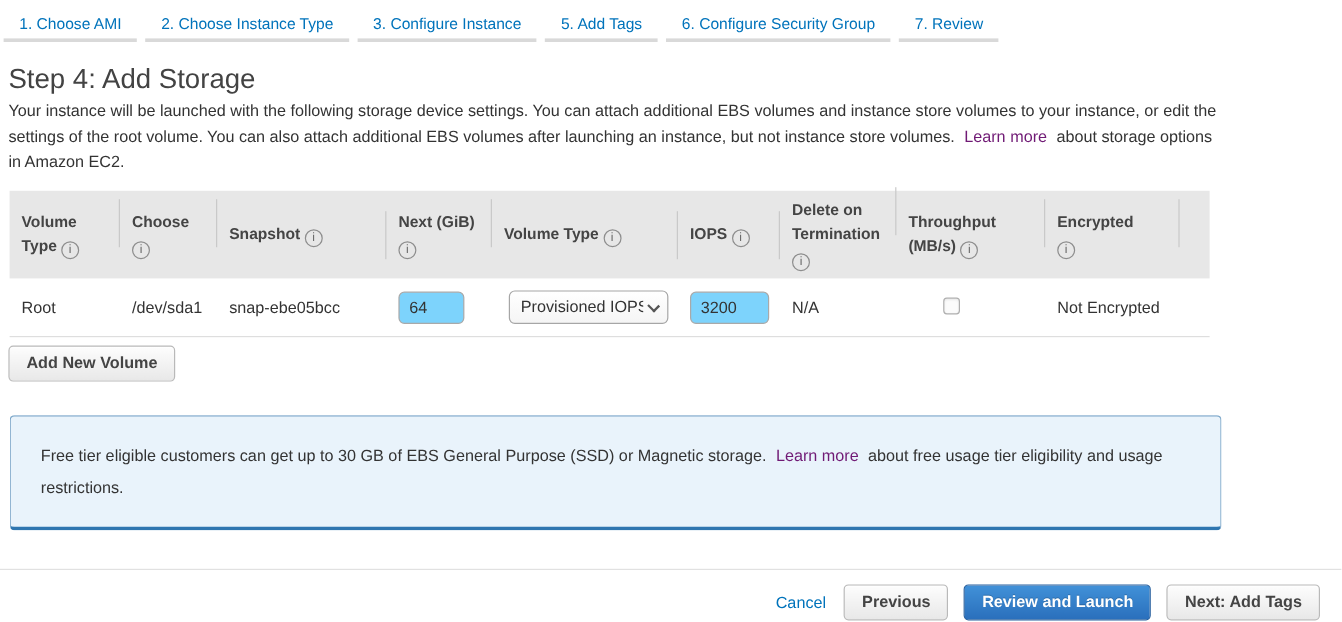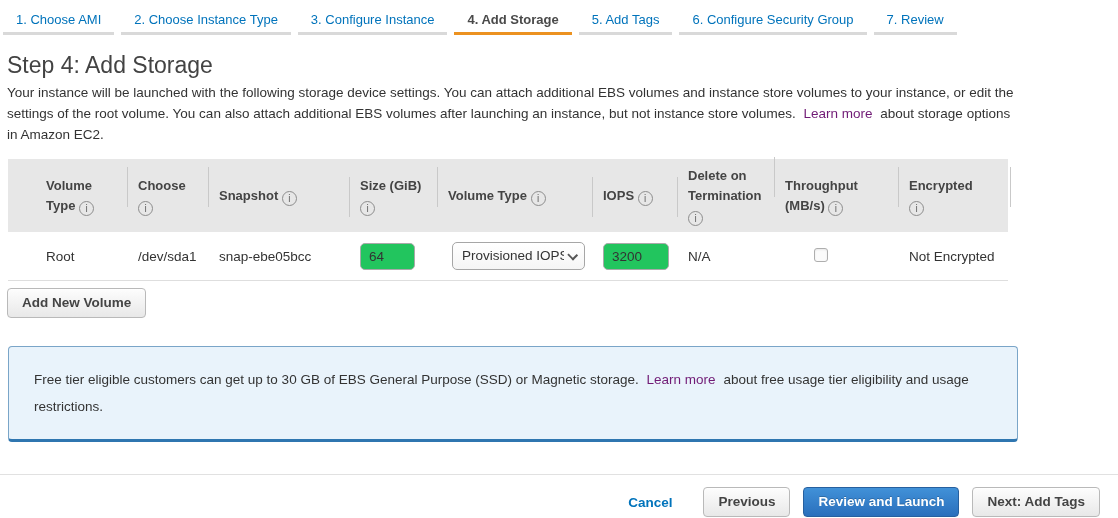--- a/index.html
+++ b/index.html
@@ -50,21 +50,20 @@
     text-decoration: none;
     margin: 0 4px;
     cursor: pointer;
   }
 
   
   .storage-table { margin: 14px 0 0 8px; width: 1000px; font-size: 13.5px; }
   .thead, .trow {
     display: grid;
     grid-template-columns: 92px 81px 141px 88px 155px 85px 97px 124px 112px 1fr;
-    padding-left: 28px;
   }
   .thead {
     background: #e7e7e7;
     min-height: 73px;
     align-items: center;
   }
   .th {
     position: relative;
     padding: 0 10px;
     font-size: 13px;
@@ -106,21 +105,21 @@
   .td { padding: 0 10px; white-space: nowrap; }
 
   .text-input {
     font-family: "Liberation Sans", sans-serif;
     font-size: 13.5px;
     color: #333;
     height: 27px;
     border: 1px solid #a9a9a9;
     border-radius: 5px;
     padding: 0 8px;
-    background: #22c55e;
+    background: #7dd3fc;
     outline: none;
   }
   .size-input { width: 55px; }
   .iops-input { width: 66px; }
 
   .select-box {
     position: relative;
     width: 133px;
     height: 28px;
     margin-left: 4px;
@@ -208,36 +207,35 @@
   .footer {
     display: flex;
     justify-content: flex-end;
     align-items: center;
     gap: 13px;
     padding: 12px 18px 0 0;
   }
   .cancel-link {
     color: #0073bb;
     font-size: 13.5px;
-    font-weight: bold;
+    font-weight: normal;
     text-decoration: none;
-    margin-right: 18px;
+    margin-right: 2px;
     cursor: pointer;
   }
 </style>
 </head>
 <body>
 
 <div class="page">
 
   <nav class="tabs">
     <a class="tab">1. Choose AMI</a>
     <a class="tab">2. Choose Instance Type</a>
     <a class="tab">3. Configure Instance</a>
-    <a class="tab active">4. Add Storage</a>
     <a class="tab">5. Add Tags</a>
     <a class="tab">6. Configure Security Group</a>
     <a class="tab">7. Review</a>
   </nav>
 
   <h1 class="step-title">Step 4: Add Storage</h1>
 
   <p class="intro">
     <span>Your instance will be launched with the following storage device settings. You can attach additional EBS volumes and instance store volumes to your instance, or edit the settings of the root volume. You can also attach additional EBS volumes after launching an instance, but not instance store volumes.</span>
     <a class="inline-link">Learn more</a>
@@ -252,21 +250,21 @@
       </div>
       <div class="th">
         <span class="hwrap"><span>Choose</span>
         <span class="info-icon"></span></span>
       </div>
       <div class="th">
         <span class="hwrap"><span>Snapshot</span>
         <span class="info-icon"></span></span>
       </div>
       <div class="th th-size">
-        <span class="hwrap"><span>Size (GiB)</span>
+        <span class="hwrap"><span>Next (GiB)</span>
         <span class="info-icon"></span></span>
       </div>
       <div class="th">
         <span class="hwrap"><span>Volume Type</span>
         <span class="info-icon"></span></span>
       </div>
       <div class="th">
         <span class="hwrap"><span>IOPS</span>
         <span class="info-icon"></span></span>
       </div>

